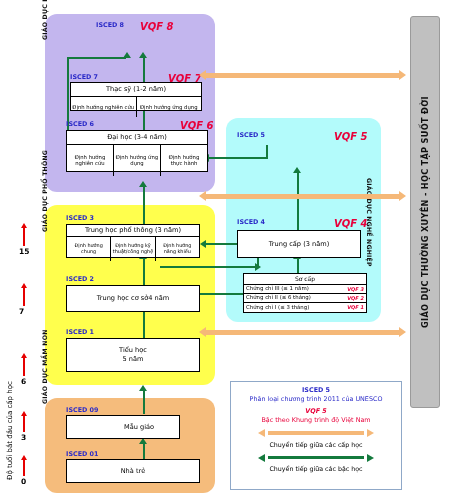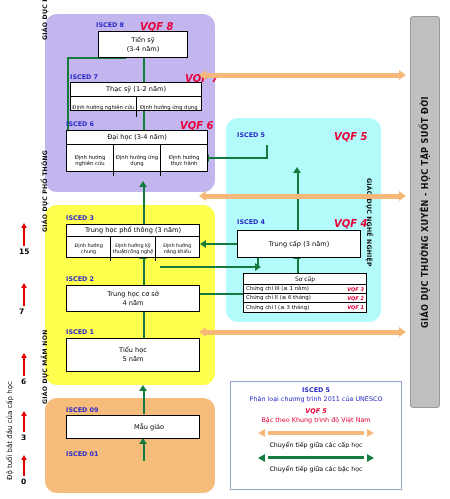--- a/index.html
+++ b/index.html
@@ -157,27 +157,23 @@
   <div class="ghead up" style="left:139px;top:306px;"></div>
 
   <div class="gl" style="left:143px;top:390px;width:2.4px;height:24px;"></div>
   <div class="ghead up" style="left:139px;top:385px;"></div>
 
   <div class="gl" style="left:143px;top:443px;width:2.4px;height:18px;"></div>
   <div class="ghead up" style="left:139px;top:438px;"></div>
 
   <div class="isced" style="left:96px;top:21px;">ISCED 8</div>
   <div class="vqf" style="left:140px;top:21px;">VQF 8</div>
-  <div class="box" style="left:98px;top:31px;width:90px;height:27px;flex-direction:column;">
-    <div>Tiến sỹ</div>
-    <div>(3-4 năm)</div>
-  </div>
 
   <div class="isced" style="left:70px;top:73px;">ISCED 7</div>
-  <div class="vqf" style="left:168px;top:73px;margin-left:17px;">VQF 7</div>
+  <div class="vqf" style="left:168px;top:73px;">VQF 7</div>
   <div class="box split" style="left:70px;top:82px;width:132px;height:29px;">
     <div class="hdr">Thạc sỹ (1-2 năm)</div>
     <div class="cols">
       <div style="min-height:16px;">Định hướng nghiên cứu</div>
       <div style="min-height:16px;">Định hướng ứng dụng</div>
     </div>
   </div>
 
   <div class="isced" style="left:66px;top:120px;">ISCED 6</div>
   <div class="vqf" style="left:180px;top:120px;">VQF 6</div>
@@ -197,21 +193,21 @@
   <div class="box split" style="left:66px;top:224px;width:134px;height:34px;">
     <div class="hdr" style="padding:1px 0;">Trung học phổ thông (3 năm)</div>
     <div class="cols">
       <div style="min-height:20px;font-size:4.9px;">Định hướng chung</div>
       <div style="min-height:20px;font-size:4.9px;">Định hướng kỹ thuật/công nghệ</div>
       <div style="min-height:20px;font-size:4.9px;">Định hướng năng khiếu</div>
     </div>
   </div>
 
   <div class="isced" style="left:66px;top:275px;">ISCED 2</div>
-  <div class="box" style="left:66px;top:285px;width:134px;height:27px;flex-direction:column;">
+  <div class="box" style="left:66px;top:285px;width:134px;height:27px;flex-direction:row;">
     <div>Trung học cơ sở</div>
     <div>4 năm</div>
   </div>
 
   <div class="isced" style="left:66px;top:328px;">ISCED 1</div>
   <div class="box" style="left:66px;top:338px;width:134px;height:34px;flex-direction:column;">
     <div>Tiểu học</div>
     <div>5 năm</div>
   </div>
 
@@ -233,25 +229,28 @@
         <span class="cvqf">VQF 2</span>
       </div>
       <div class="certrow">
         <span class="ctext">Chứng chỉ I (≤ 3 tháng)</span>
         <span class="cvqf">VQF 1</span>
       </div>
     </div>
   </div>
 
   <div class="isced" style="left:66px;top:406px;">ISCED 09</div>
-  <div class="box" style="left:66px;top:415px;width:134px;height:24px;padding-left:32px;">
+  <div class="box" style="left:66px;top:415px;width:114px;height:24px;padding-left:32px;">
     <span>Mẫu giáo</span>
   </div>
 
   <div class="isced" style="left:66px;top:450px;">ISCED 01</div>
+  <div class="box" style="left:66px;top:459px;width:134px;height:24px;">
+    <span>Nhà trẻ</span>
+  </div>
 
   <div>
     <div class="orng" style="left:206px;top:73px;width:195px;"></div>
     <div class="ohead left" style="left:199px;top:70px;"></div>
     <div class="ohead right" style="left:399px;top:70px;"></div>
   </div>
   <div>
     <div class="orng" style="left:206px;top:194px;width:195px;"></div>
     <div class="ohead left" style="left:199px;top:191px;"></div>
     <div class="ohead right" style="left:399px;top:191px;"></div>

